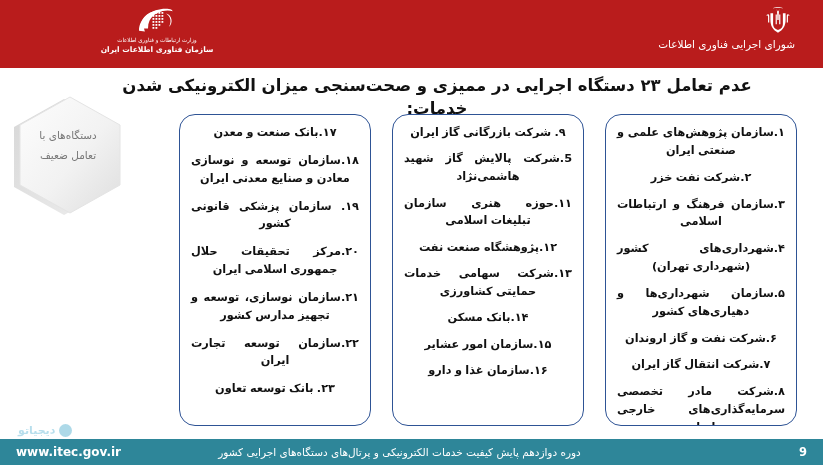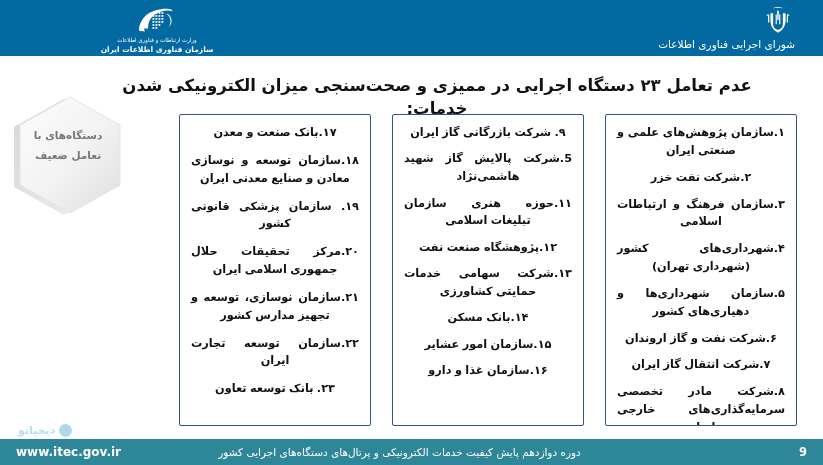--- a/index.html
+++ b/index.html
@@ -20,22 +20,22 @@
     width: 823px;
     height: 465px;
     background: #ffffff;
   }
 
   
   .header {
     position: absolute;
     top: 0; left: 0;
     width: 823px;
-    height: 56px;
-    background: #0369a1;
+    height: 68px;
+    background: #b91c1c;
     box-sizing: border-box;
   }
   .header-logo-left {
     position: absolute;
     left: 52px;
     top: 6px;
     width: 210px;
     height: 58px;
     display: flex;
     flex-direction: column;
@@ -109,41 +109,40 @@
   }
   .hex-label {
     position: absolute;
     left: 0; right: 0;
     top: 30px;
     text-align: center;
     font-size: 10.5px;
     color: #777777;
     line-height: 1.9;
     letter-spacing: 0.2px;
-    font-weight: bold;
   }
   .hex-label span { display: block; }
 
   
   .columns {
     position: absolute;
     top: 114px;
     right: 26px;
     width: 618px;
     height: 312px;
     display: flex;
     flex-direction: row;
     justify-content: space-between;
   }
   .card {
     width: 192px;
     height: 312px;
     box-sizing: border-box;
     border: 1.6px solid #2E5395;
-    border-radius: 2px;
+    border-radius: 16px;
     background: #ffffff;
     padding: 9px 11px 6px 11px;
     overflow: hidden;
   }
   .card ol {
     margin: 0;
     padding: 0;
     list-style: none;
   }
   .card li {

